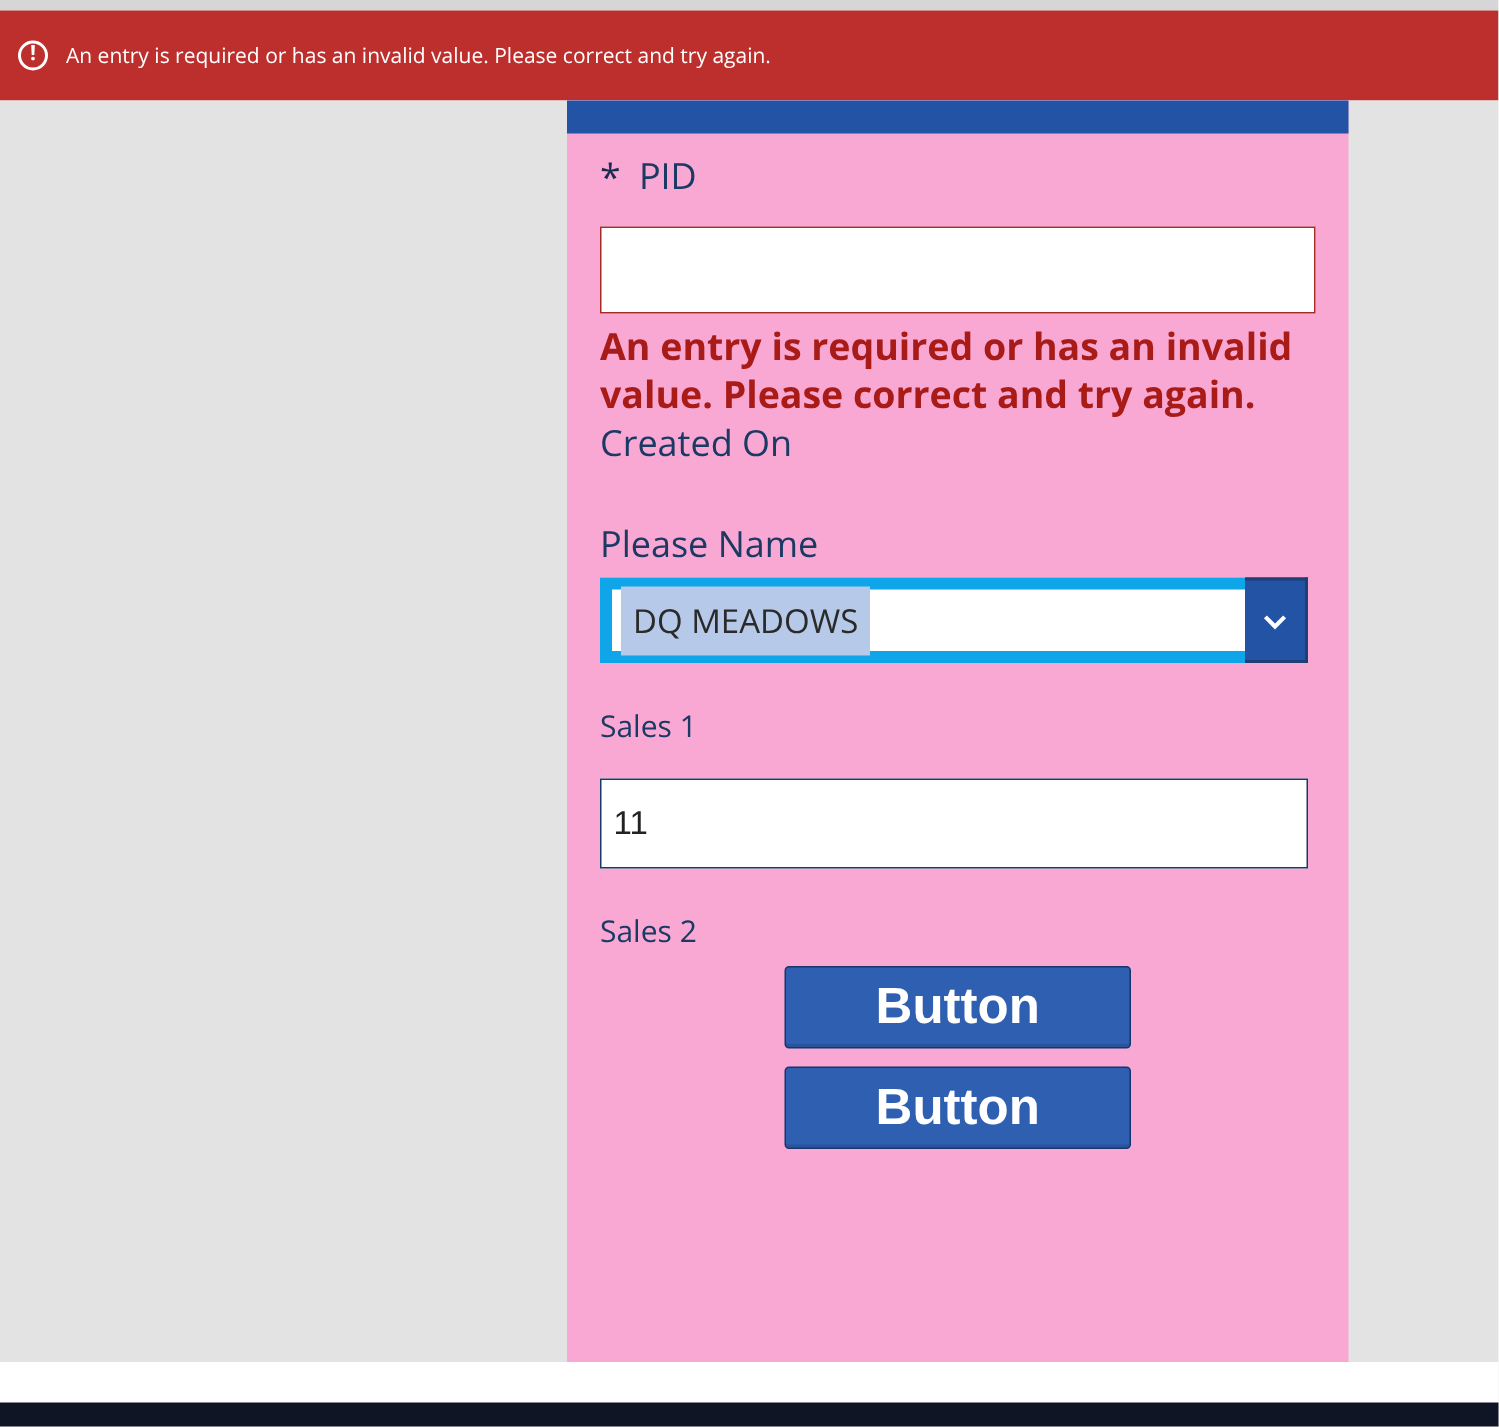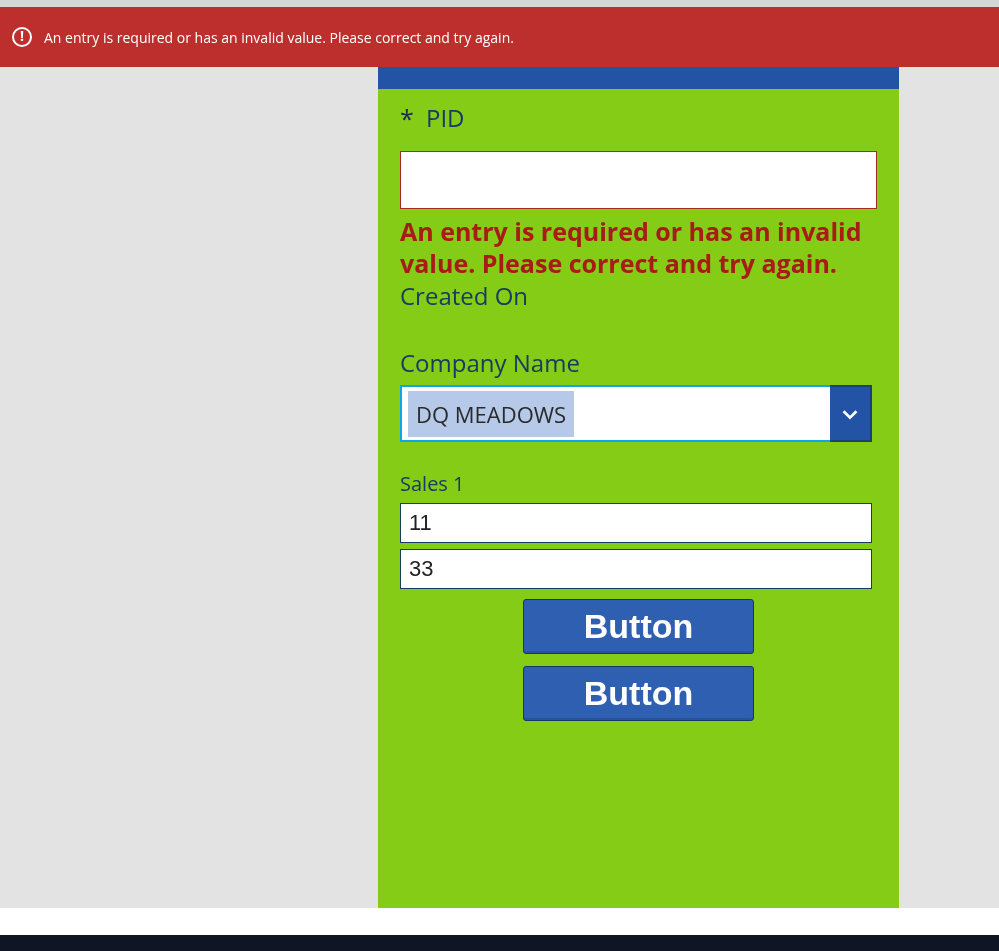--- a/index.html
+++ b/index.html
@@ -51,21 +51,21 @@
     width: 100%;
     height: 841px;
     position: relative;
   }
 
   .form-card {
     position: absolute;
     left: 378px;
     top: 0;
     width: 521px;
-    background: #84cc16;
+    background: #f9a8d4;
     height: 100%;
   }
 
   .form-header-bar {
     height: 22px;
     background: #2353a5;
   }
 
   .form-body {
     padding: 12px 22px 0 22px;
@@ -112,21 +112,21 @@
   }
 
   .company-wrap {
     position: relative;
     margin-top: 6px;
     width: 472px;
   }
   .company-select {
     width: 100%;
     height: 57px;
-    border: 2px solid #0ea5e9;
+    border: 8px solid #0ea5e9;
     background: #ffffff;
     display: flex;
     align-items: center;
     padding-left: 6px;
     cursor: pointer;
   }
   .company-value {
     background: #b6c9e8;
     color: #2a2a2a;
     font-size: 22px;
@@ -149,27 +149,27 @@
   .company-caret svg { width: 22px; height: 22px; }
 
   .sales-label {
     color: #1a3963;
     font-size: 20px;
     margin-top: 28px;
   }
   .sales-input {
     display: block;
     width: 472px;
-    height: 40px;
+    height: 60px;
     border: 1px solid #163a6a;
     background: #ffffff;
     font-size: 22px;
     color: #222;
     padding: 0 8px;
-    margin-top: 6px;
+    margin-top: 22px;
     outline: none;
   }
 
   .button-stack {
     margin-top: 10px;
     display: flex;
     flex-direction: column;
     align-items: center;
     gap: 12px;
   }
@@ -216,37 +216,37 @@
         <span class="required-mark">*</span>
         <span class="field-label">PID</span>
       </div>
       <div class="pid-input-wrap">
         <input type="text" class="pid-input" value="" style="">
       </div>
       <div class="field-error">An entry is required or has an invalid value. Please correct and try again.</div>
 
       <div class="section-label">Created On</div>
 
-      <div class="section-label" style="margin-top:34px;">Company Name</div>
+      <div class="section-label" style="margin-top:34px;">Please Name</div>
       <div class="company-wrap">
         <div class="company-select">
           <span class="company-value">DQ MEADOWS</span>
         </div>
         <div class="company-caret">
           <svg viewBox="0 0 24 24" fill="none" stroke="#ffffff" stroke-width="3">
               <polyline points="5 9 12 16 19 9"></polyline>
             </svg>
         </div>
       </div>
 
       <div class="sales-label">Sales 1</div>
       <input type="text" class="sales-input" value="11" style="">
 
-
-      <input type="text" class="sales-input" value="33" style="">
+      <div class="sales-label">Sales 2</div>
+
 
       <div class="button-stack">
         <button class="action-btn">Button</button>
         <button class="action-btn">Button</button>
       </div>
 
     </div>
   </div>
 </div>
 

